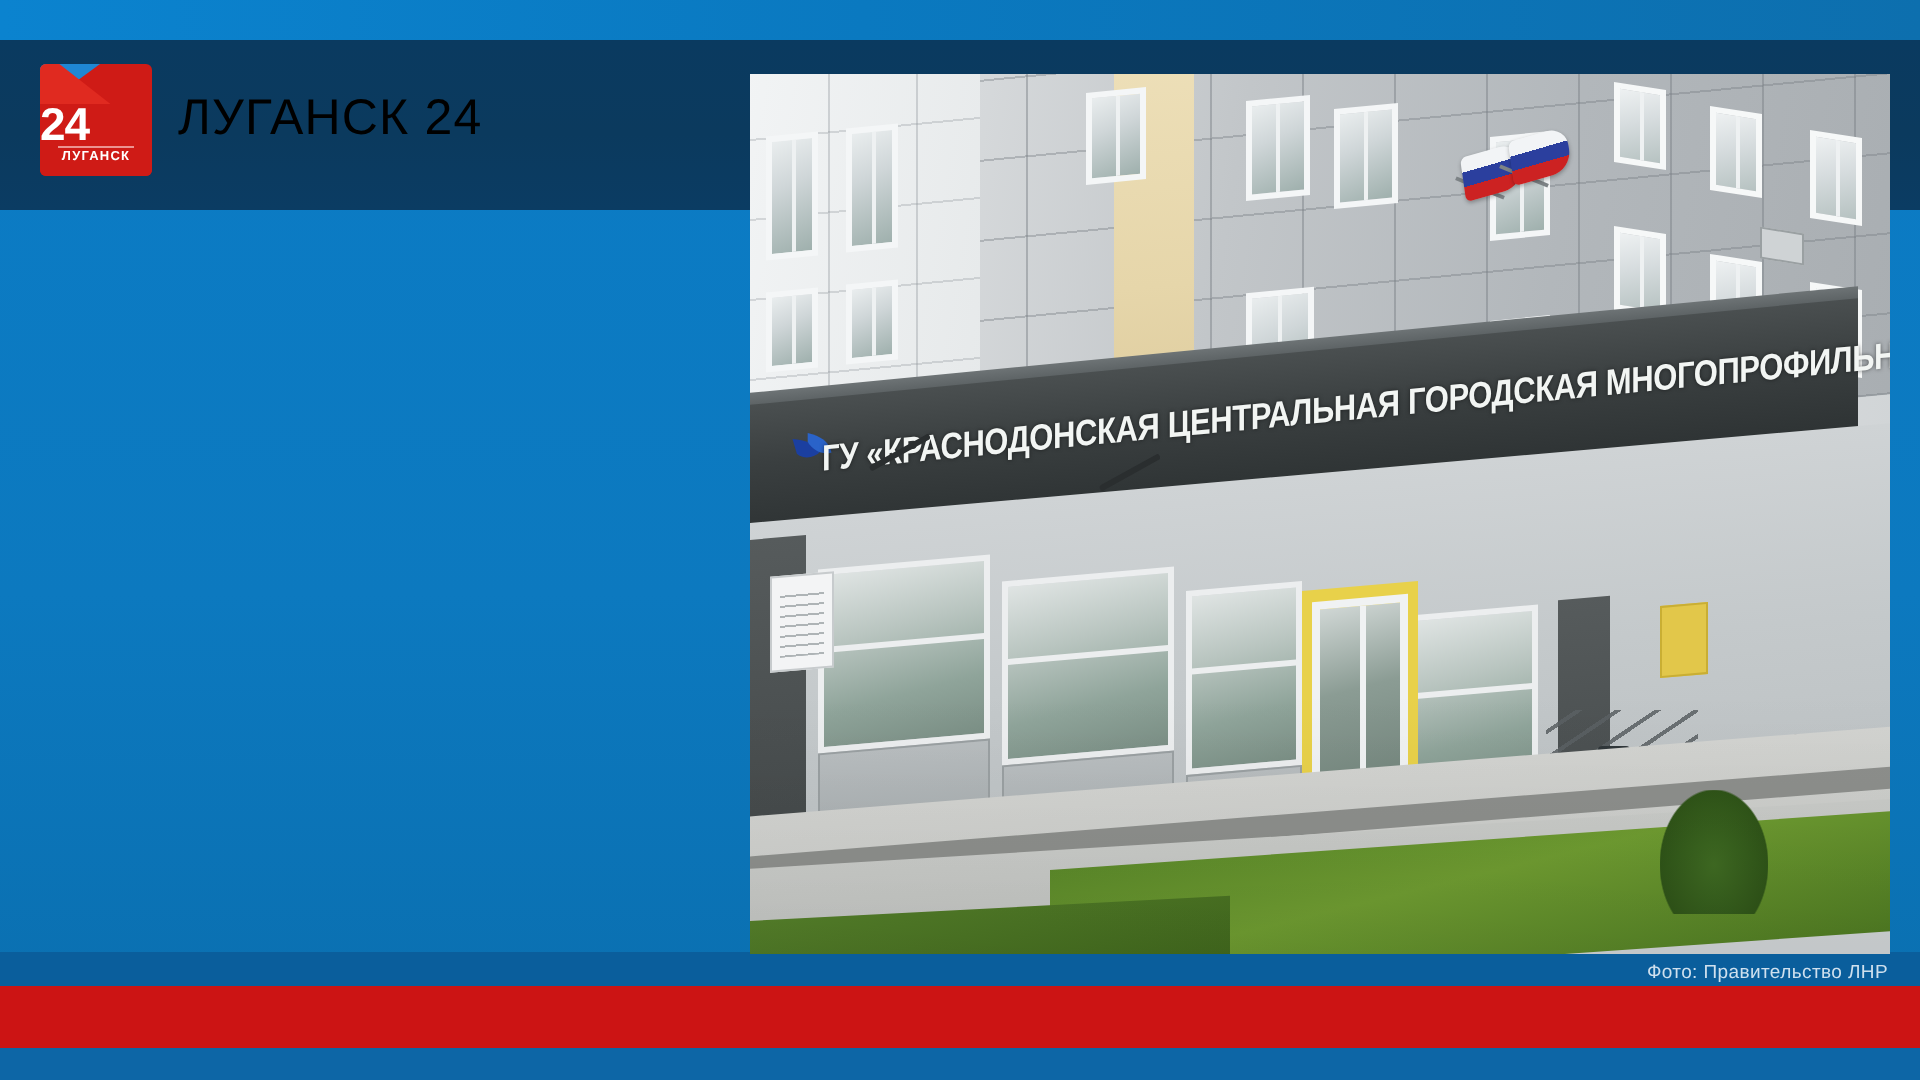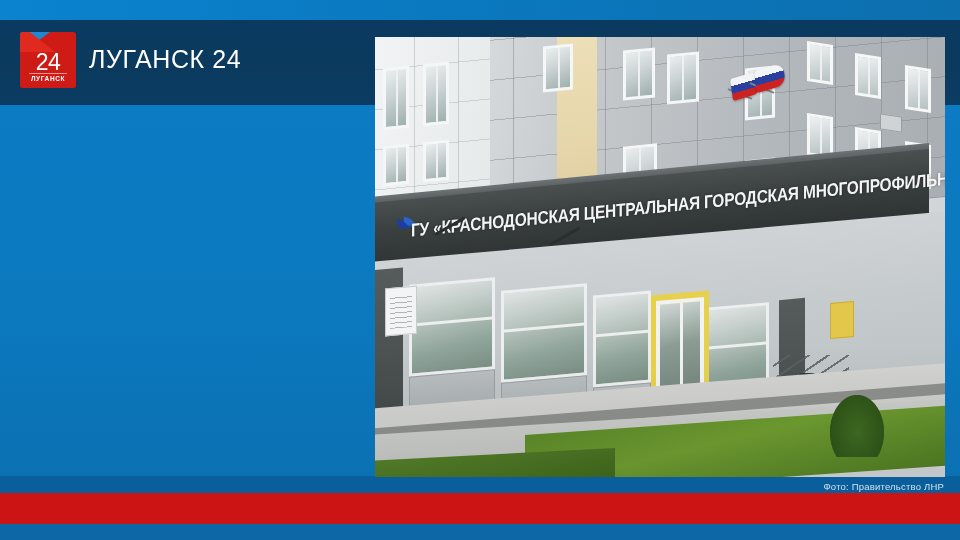--- a/index.html
+++ b/index.html
@@ -83,24 +83,24 @@
   .logo-red-main {
     position: absolute;
     left: 0; top: 20px;
     width: 56px; height: 36px;
     background: #cf1b16;
   }
   .logo-24 {
     position: absolute;
     left: 0; top: 18px;
     width: 56px;
-    text-align: center;
+    text-align: left;
     color: #ffffff;
     font-size: 23px;
-    font-weight: normal;
+    font-weight: bold;
     letter-spacing: -0.5px;
     font-family: "Liberation Sans", sans-serif;
     line-height: 24px;
   }
   .logo-lugansk {
     position: absolute;
     left: 0; top: 43px;
     width: 56px;
     text-align: center;
     color: #ffffff;
@@ -113,21 +113,21 @@
     position: absolute;
     left: 9px; top: 41px;
     width: 38px; height: 1px;
     background: #f2b3b0;
     opacity: .8;
   }
 
   .brand-title {
     position: absolute;
     left: 89px; top: 45px;
-    color: #ffffff;
+    color: #000000;
     font-size: 25px;
     font-weight: 400;
     letter-spacing: 0.6px;
     font-family: "Liberation Sans", sans-serif;
     white-space: nowrap;
     text-align: center;
   }
 
   
   .headline {

